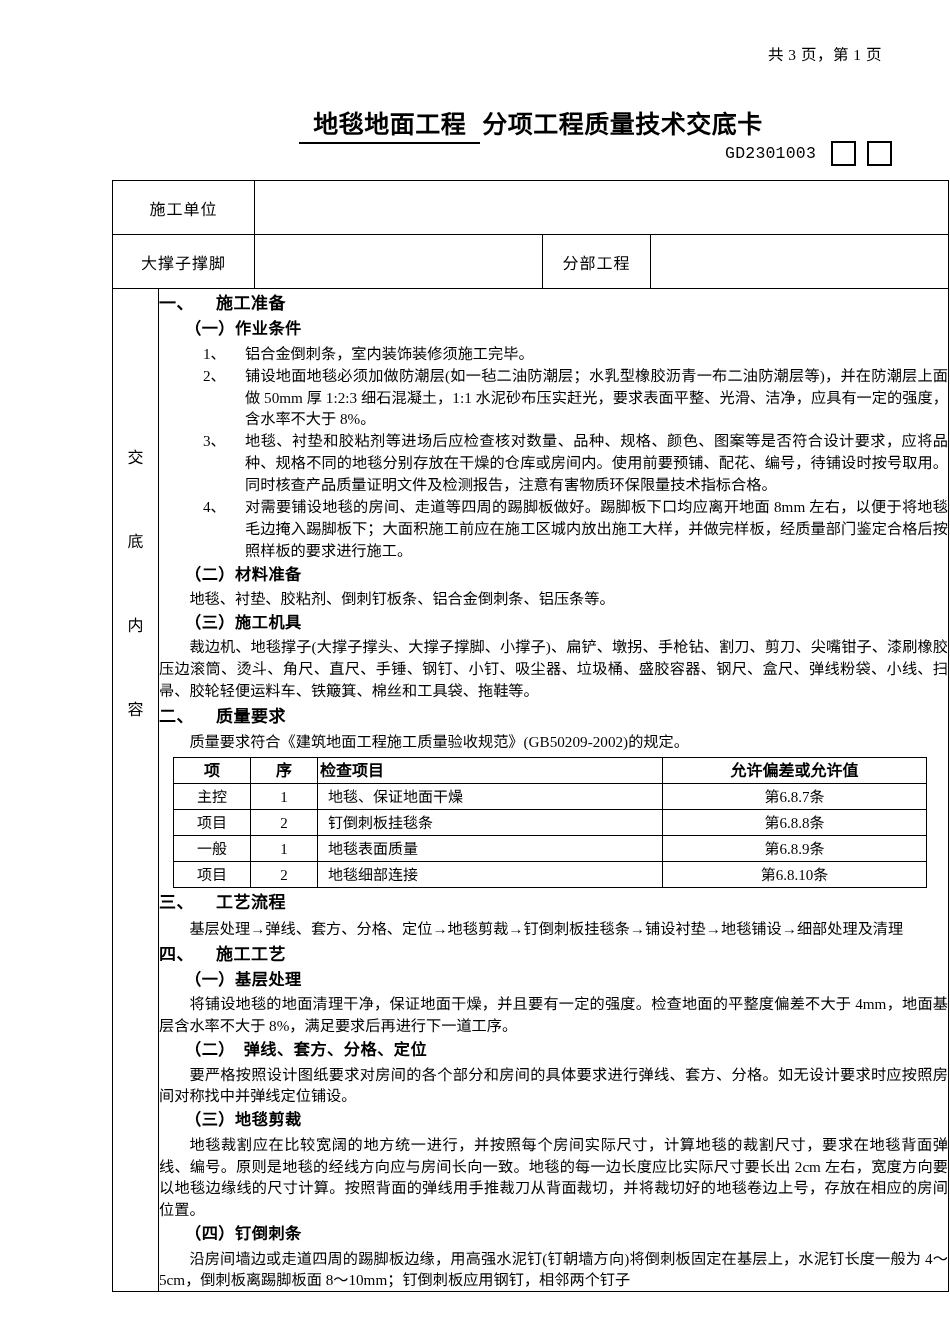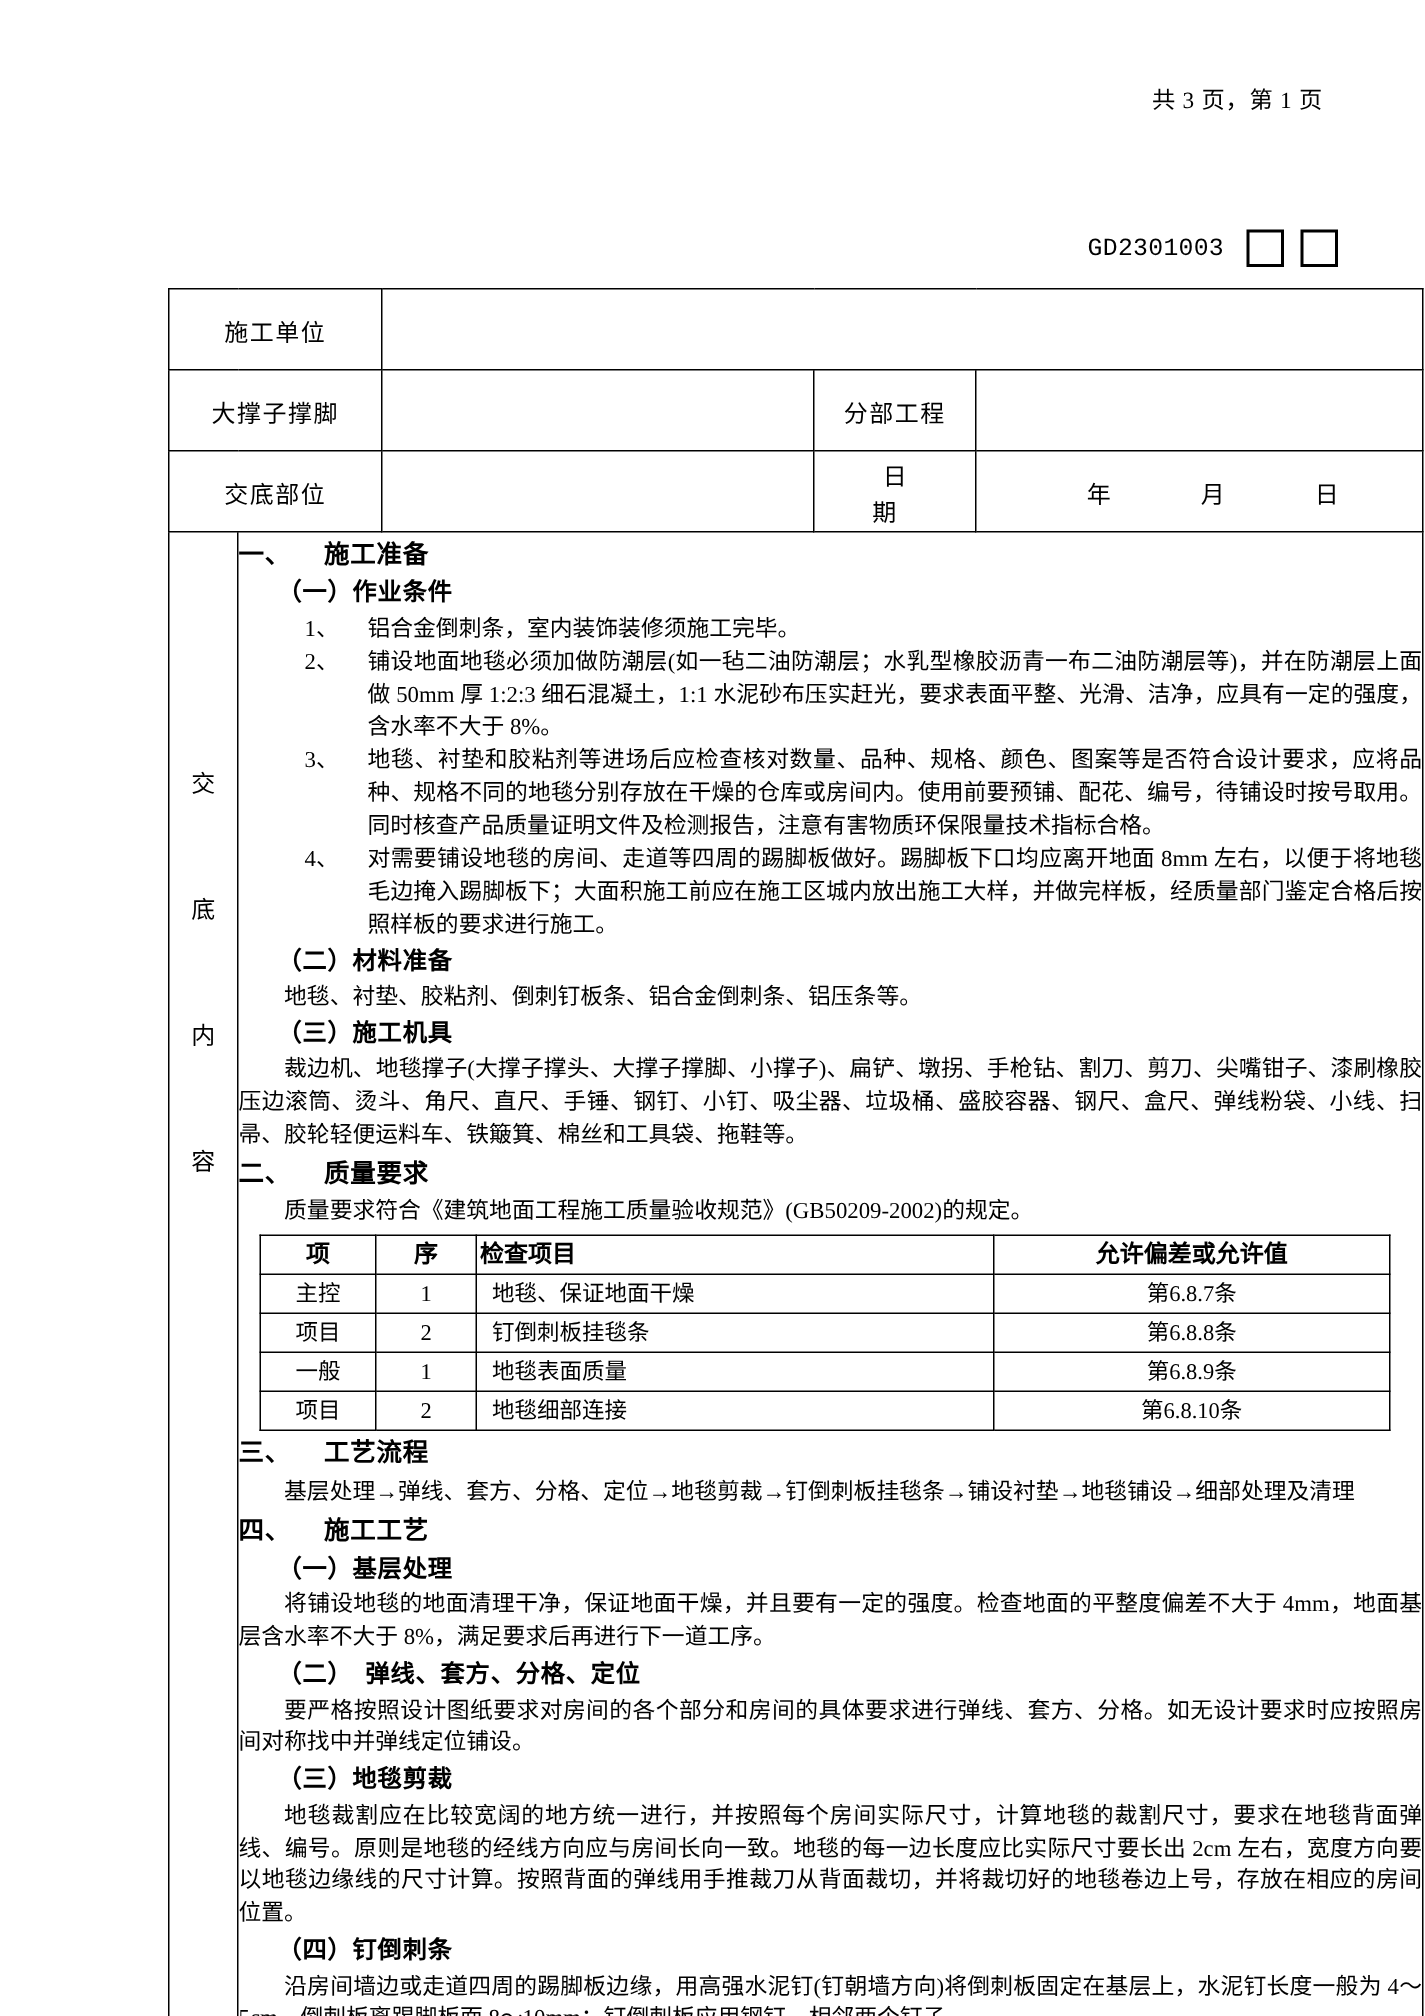--- a/index.html
+++ b/index.html
@@ -12,21 +12,21 @@
     width: 950px;
     height: 1344px;
     position: relative;
     font-family: "Liberation Serif", "DejaVu Serif", serif;
     color: #000000;
     overflow: hidden;
   }
 
   .page {
     position: absolute;
-    left: 0; top: 12px;
+    left: 0; top: 0;
     width: 950px;
     height: 944px;
   }
 
   
   .page-counter {
     position: absolute;
     right: 68px;
     top: 42px;
     font-size: 15.5px;
@@ -220,20 +220,23 @@
 
   .flow-text { text-align: left; }
 </style>
 </head>
 <body>
 
 <div class="page">
 
   <div class="page-counter">共 3 页，第 1 页</div>
 
+  <div class="title-row">
+    <span class="title-blank">地毯地面工程</span><span class="title-fixed">分项工程质量技术交底卡</span>
+  </div>
 
   <div class="code-row">
     <span class="code-text">GD2301003</span>
     <span class="code-box"></span>
     <span class="code-box"></span>
   </div>
 
   <table class="main-table">
     <colgroup>
       <col style="width:46px">
@@ -249,34 +252,20 @@
         <td class="val-cell" colspan="3"></td>
       </tr>
 
       <tr>
         <td class="lbl-cell" colspan="2">大撑子撑脚</td>
         <td class="val-cell"></td>
         <td class="sub-lbl-cell">分部工程</td>
         <td class="val-cell"></td>
       </tr>
 
-      <tr>
-        <td class="lbl-cell" colspan="2">交底部位</td>
-        <td class="val-cell"></td>
-        <td class="sub-lbl-cell">
-          <span class="sp-lbl">日　　期</span>
-        </td>
-        <td class="date-cell">
-          <div class="date-inner">
-            <span>年</span>
-            <span>月</span>
-            <span>日</span>
-          </div>
-        </td>
-      </tr>
 
       <tr>
         <td class="side-cell">
           <div class="side-vert">
             <span>交</span>
             <span>底</span>
             <span>内</span>
             <span>容</span>
           </div>
         </td>

